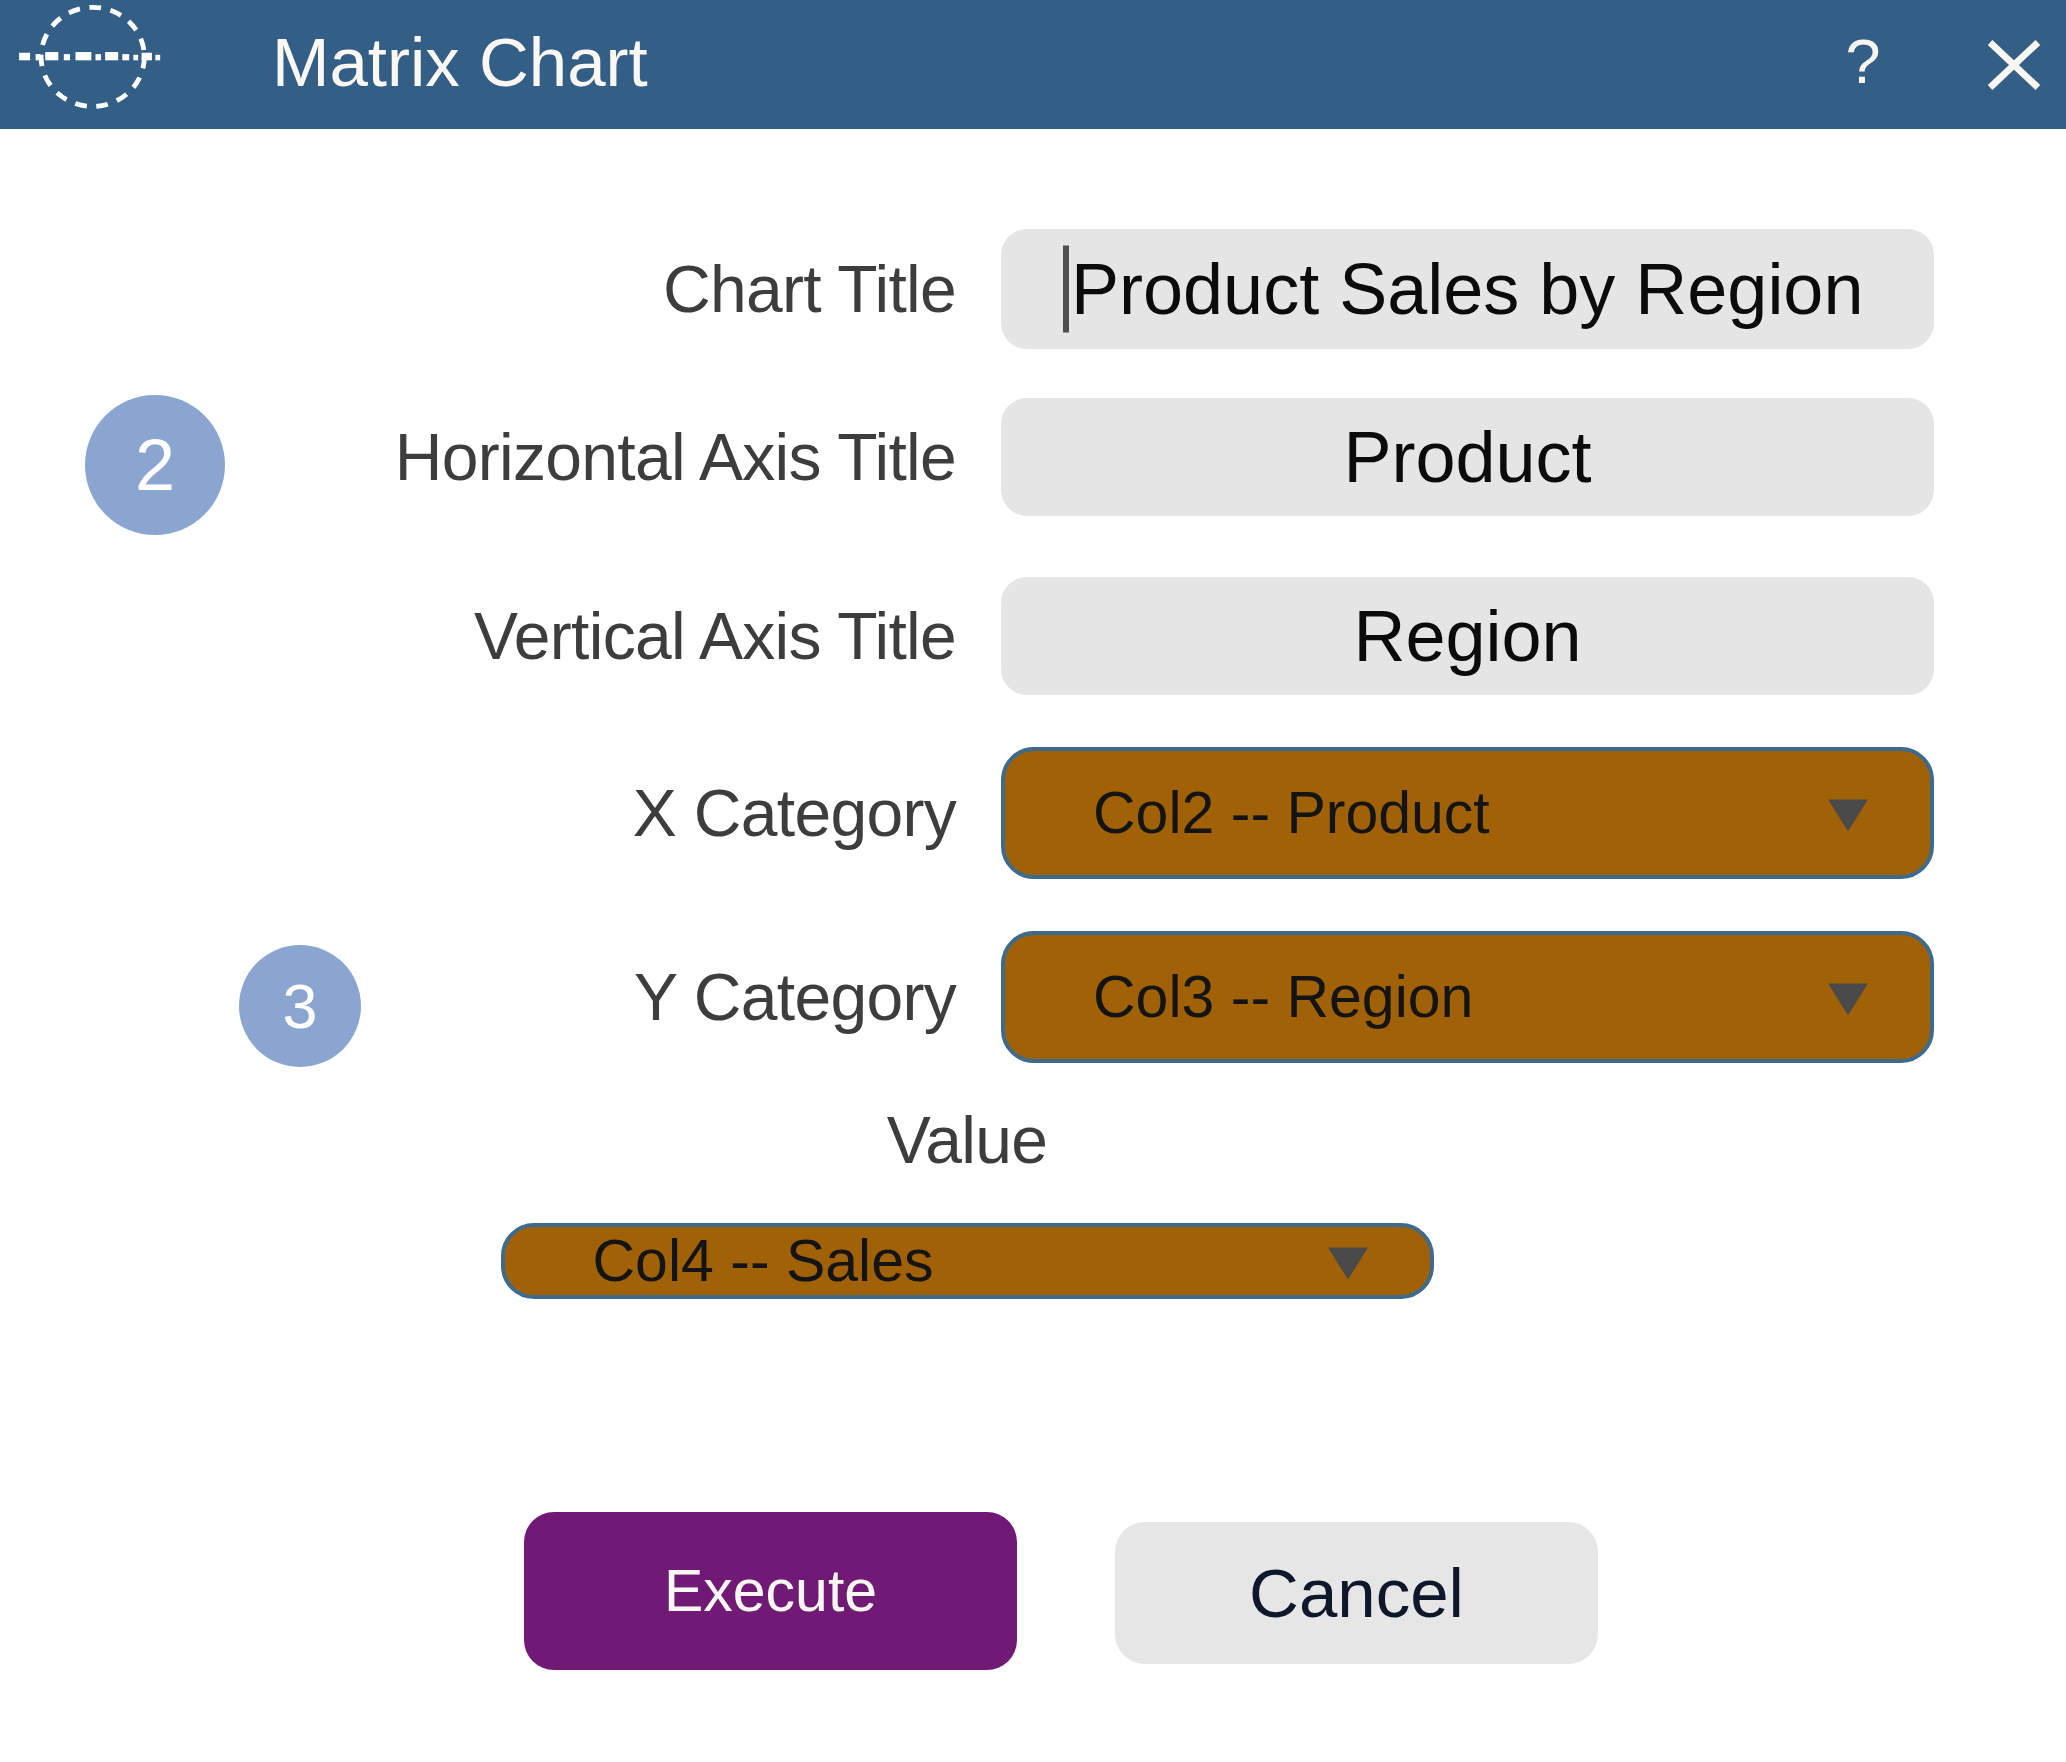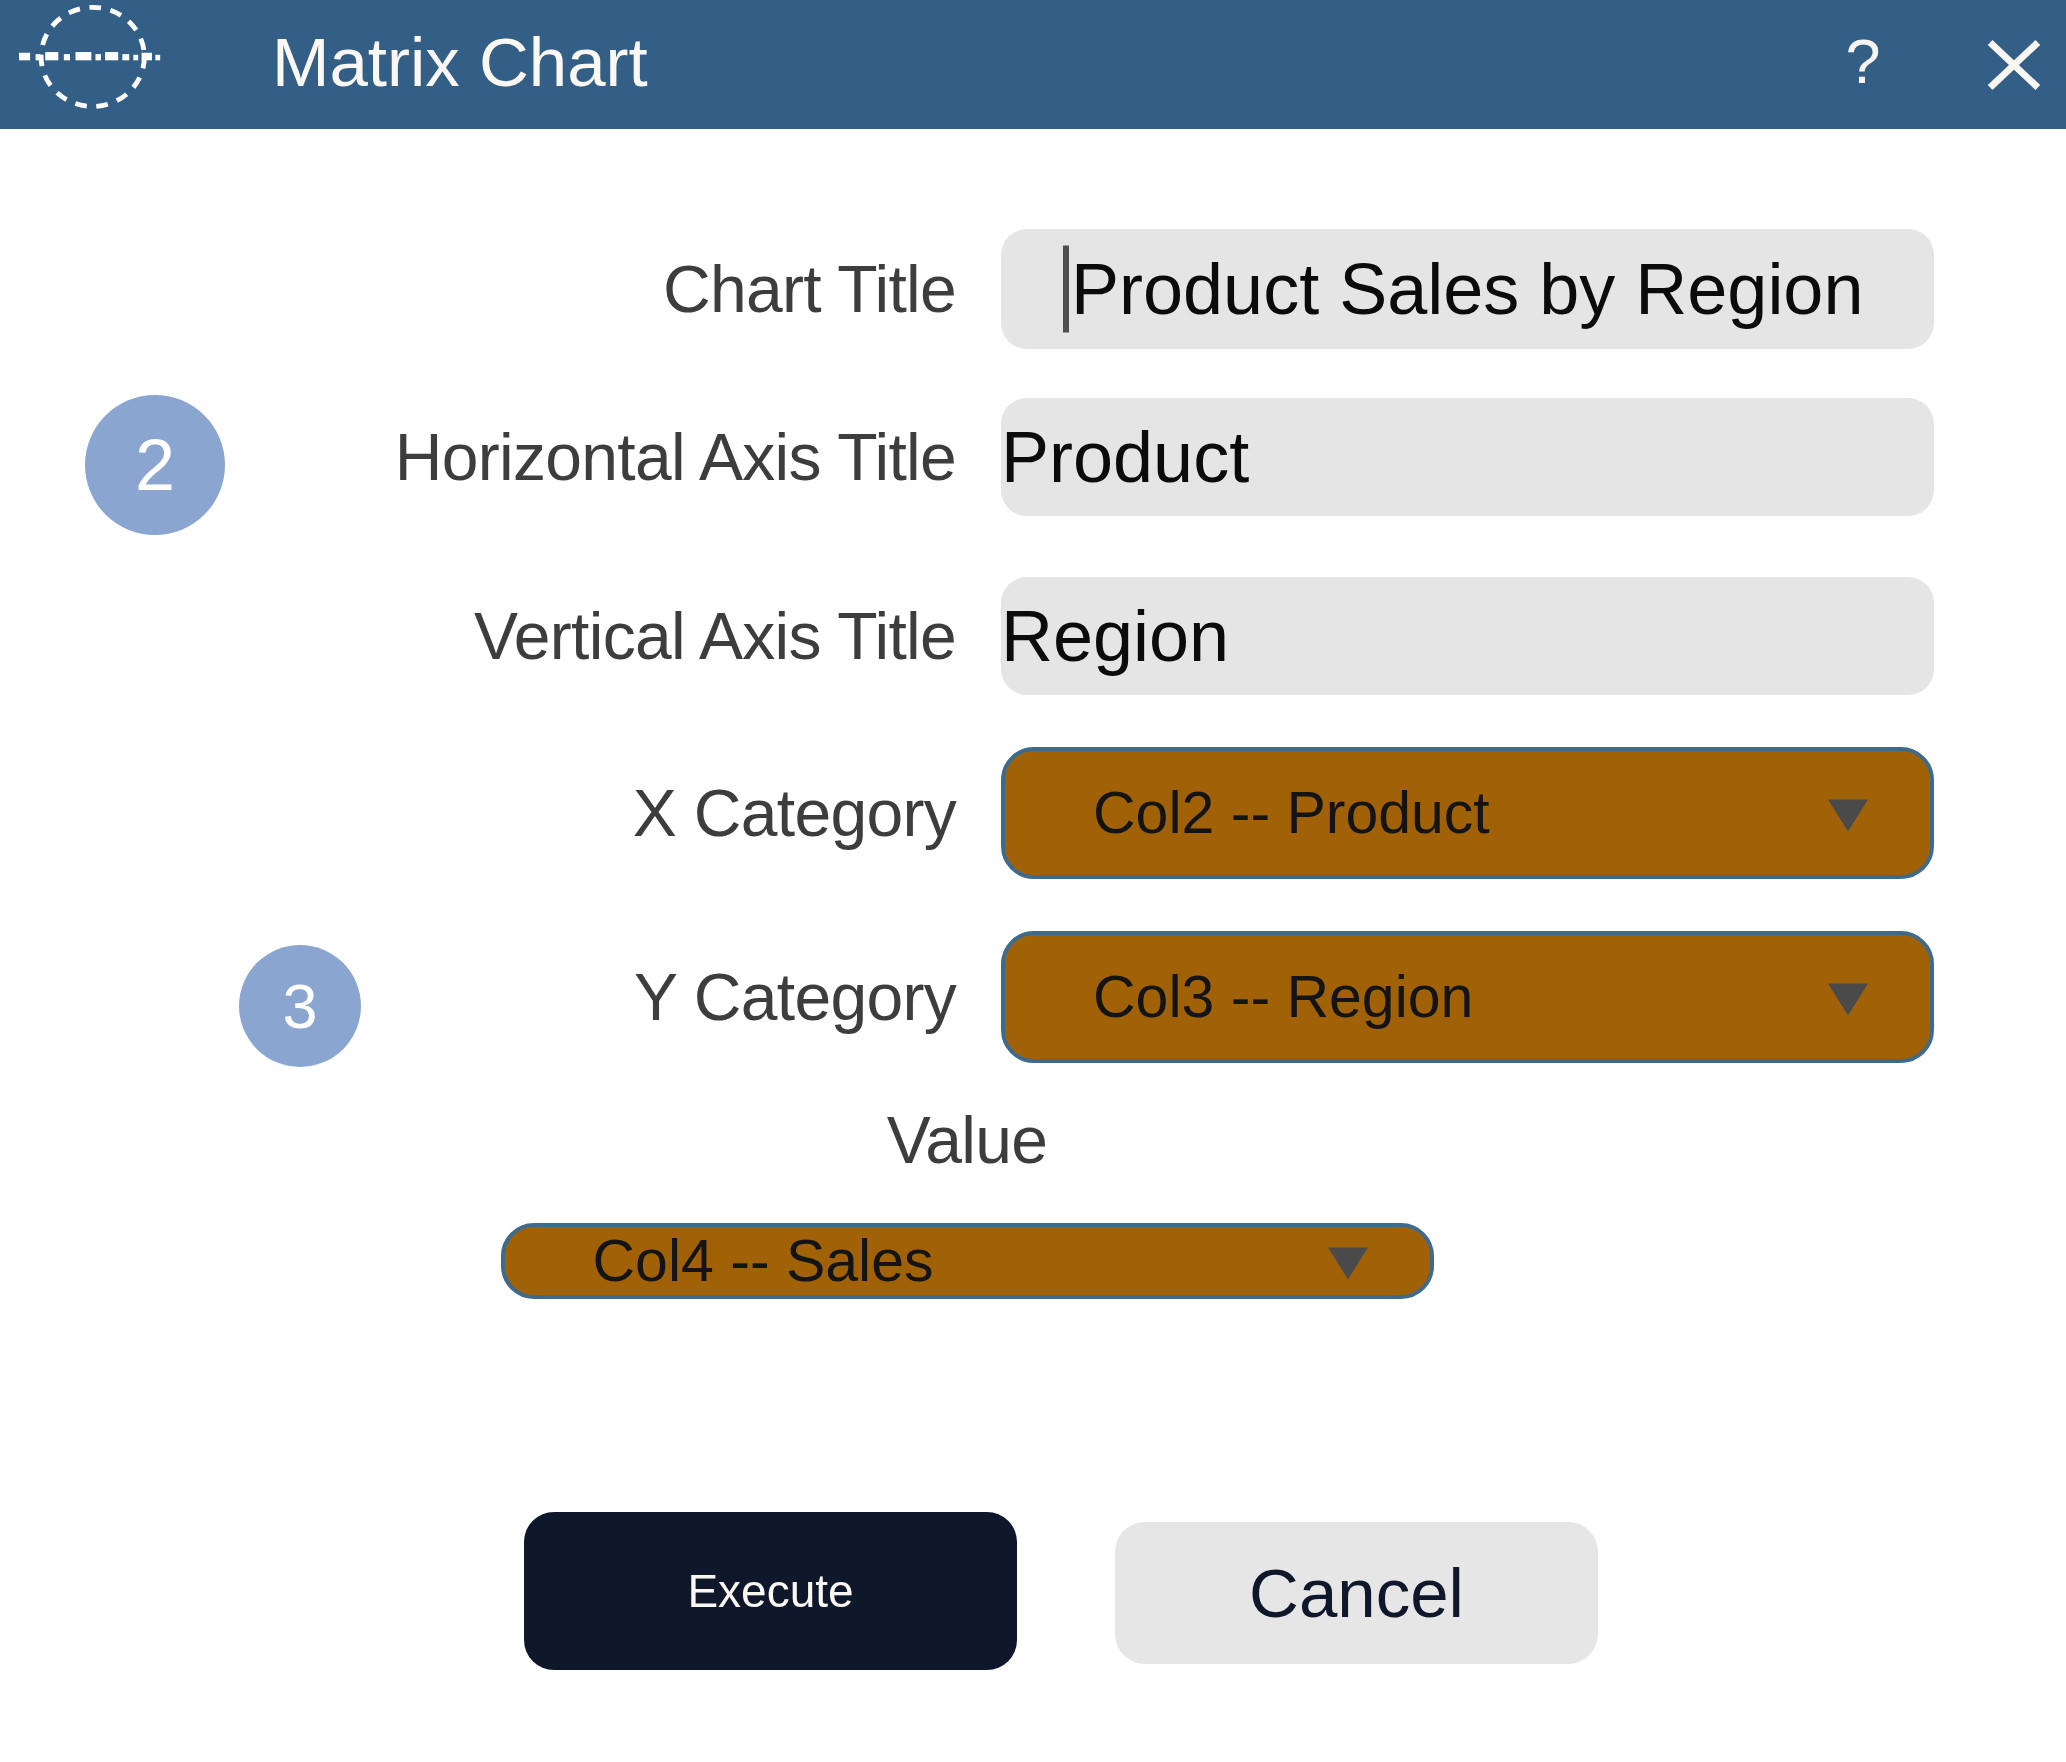--- a/index.html
+++ b/index.html
@@ -34,21 +34,21 @@
   }
   .row-label { font-size:66px; color:#3D3D3D; white-space:nowrap; letter-spacing:-0.7px; }
   .field { position:relative; width:933px; height:100%; }
 
   .text-input {
     width:100%; height:100%; display:block;
     background:#E5E5E5; border:none; outline:none; border-radius:26px;
     font-family:Liberation Sans, sans-serif; font-size:72px; color:#0B0B0B;
   }
   .text-input.left { padding-left:70px; }
-  .text-input.center { text-align:left; }
+  .text-input.center { text-align:center; }
   .caret {
     position:absolute; left:62px; top:50%; transform:translateY(-50%);
     width:6.2px; height:87px; background:#4E4E4E; z-index:2;
   }
 
   .dropdown {
     width:933px; height:100%; position:relative;
     background:#a16207; border:4.1px solid #3E6B8C; border-radius:33px;
     display:flex; align-items:center; padding-left:88px; cursor:default;
   }
@@ -75,21 +75,21 @@
   #badge-2 { left:85px; top:395px; width:140px; height:140px; font-size:72px; }
   #badge-3 { left:239px; top:945px; width:122px; height:122px; font-size:63px; }
 
   
   .btn {
     position:absolute; border:none; border-radius:30px; cursor:default;
     font-family:"Liberation Sans", sans-serif;
   }
   #execute-button {
     left:524px; top:1512px; width:493px; height:158px;
-    background:#0f172a; color:#FAF7F2; font-size:46px;
+    background:#701a75; color:#FAF7F2; font-size:59px;
   }
   #cancel-button {
     left:1115px; top:1522px; width:483px; height:142px;
     background:#E6E6E6; color:#0f172a; font-size:69px;
   }
 </style>
 </head>
 <body>
 
 <div class="window">

